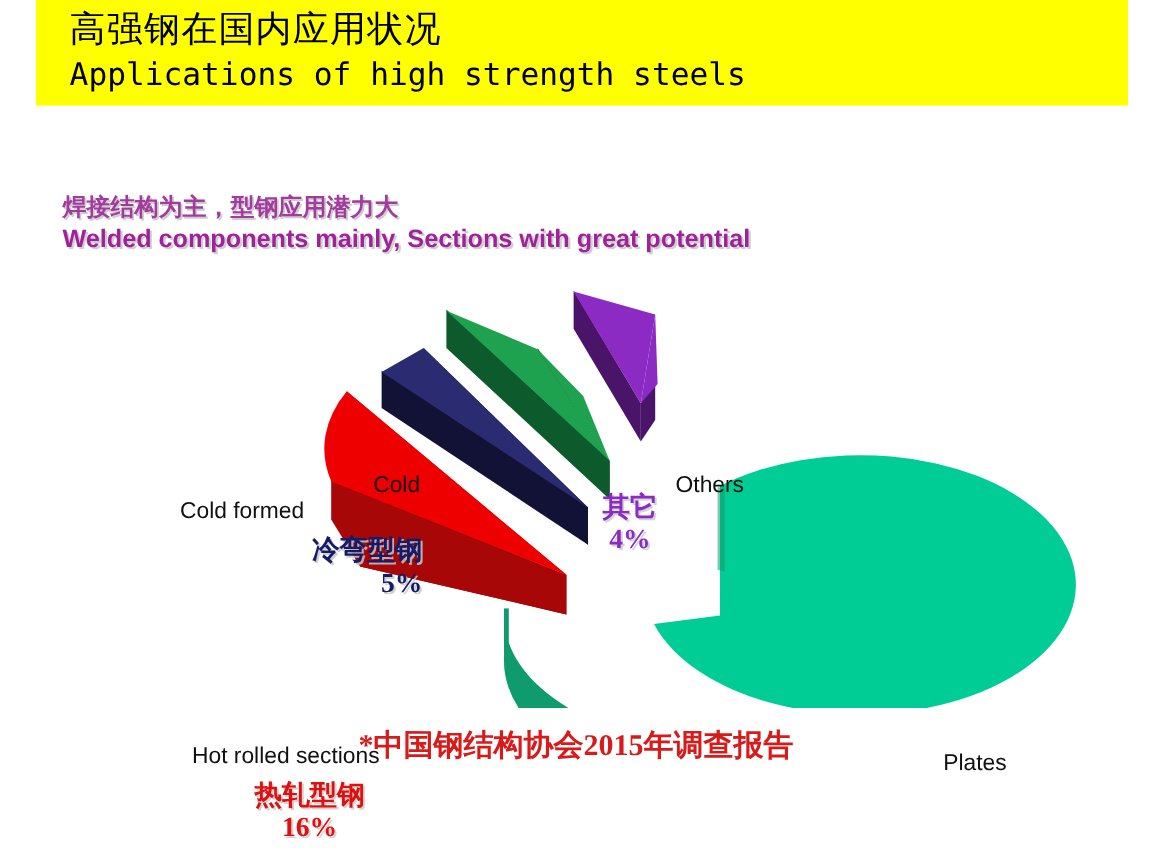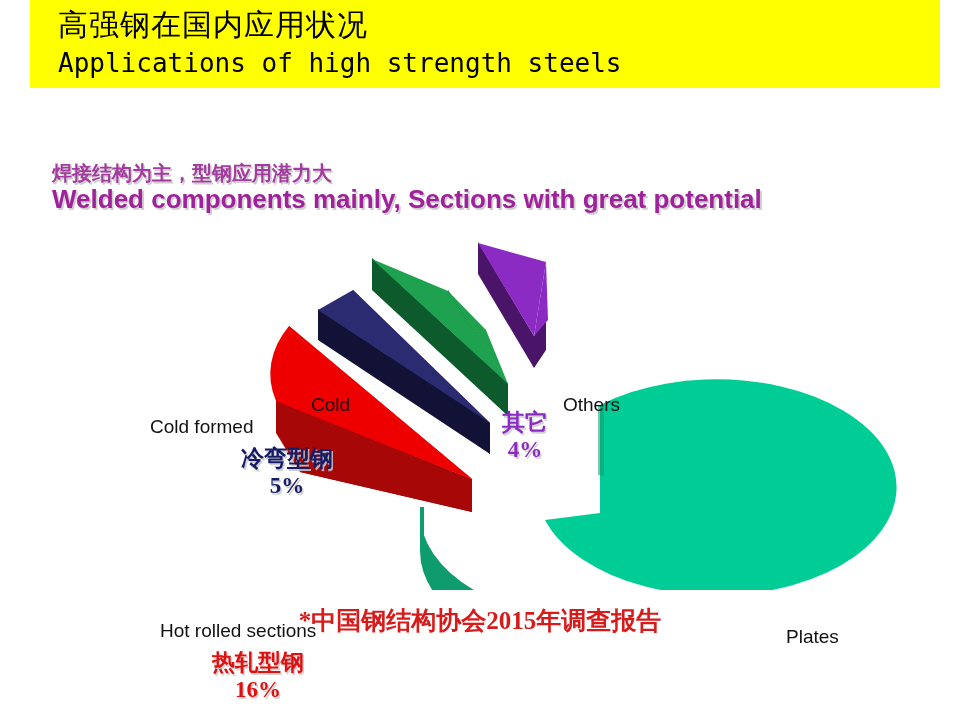--- a/index.html
+++ b/index.html
@@ -55,21 +55,21 @@
     font-family: "Liberation Serif", "DejaVu Serif", serif;
     font-size: 20px;
     line-height: 26px;
     font-weight: 700;
     color: #A33A9E;
     text-shadow: 1.5px 1.5px 0 rgba(190,190,190,0.75);
     white-space: nowrap;
   }
   #subtitle-en {
     font-family: "Liberation Sans", "DejaVu Sans", sans-serif;
-    font-size: 26px;
+    font-size: 21px;
     line-height: 27px;
     font-weight: 700;
     color: #A0229B;
     text-shadow: 1.8px 1.8px 0 rgba(195,195,195,0.8);
     white-space: nowrap;
   }
 
   
   #chart-stage {
     position: absolute;
@@ -106,20 +106,21 @@
   #label-tubes-en     { left: 311px; top: 214px; }
   #label-cold-en      { left: 150px; top: 236px; }
   #label-others-en    { left: 563px; top: 214px; }
   #label-hot-en       { left: 160px; top: 440px; }
   #label-plates-en    { left: 786px; top: 446px; text-align: right; }
 
   #label-cold-cn {
     left: 222px; top: 266px; width: 130px;
     color: #151B66;
     text-shadow: 1.6px 1.6px 0 rgba(200,200,200,0.85);
+    text-align: right;
   }
   #label-tubes-cn {
     left: 358px; top: 212px; width: 82px;
     color: #18A04B;
     text-shadow: 1.6px 1.6px 0 rgba(200,200,200,0.8);
   }
   #label-others-cn {
     left: 490px; top: 198px; width: 70px;
     color: #8B2BC4;
     text-shadow: 1.6px 1.6px 0 rgba(200,200,200,0.8);

